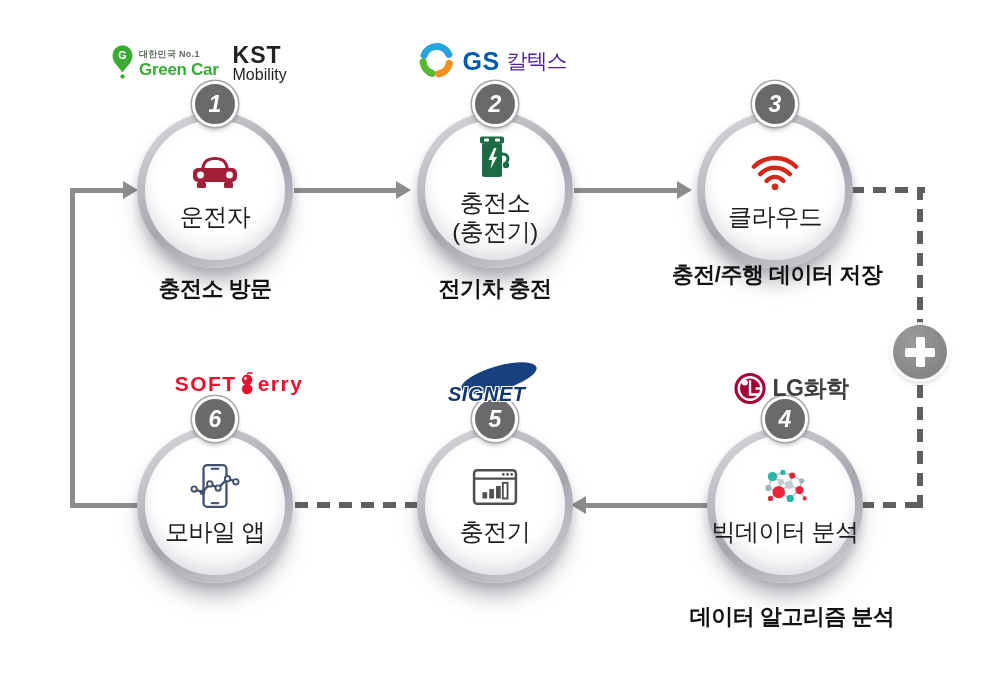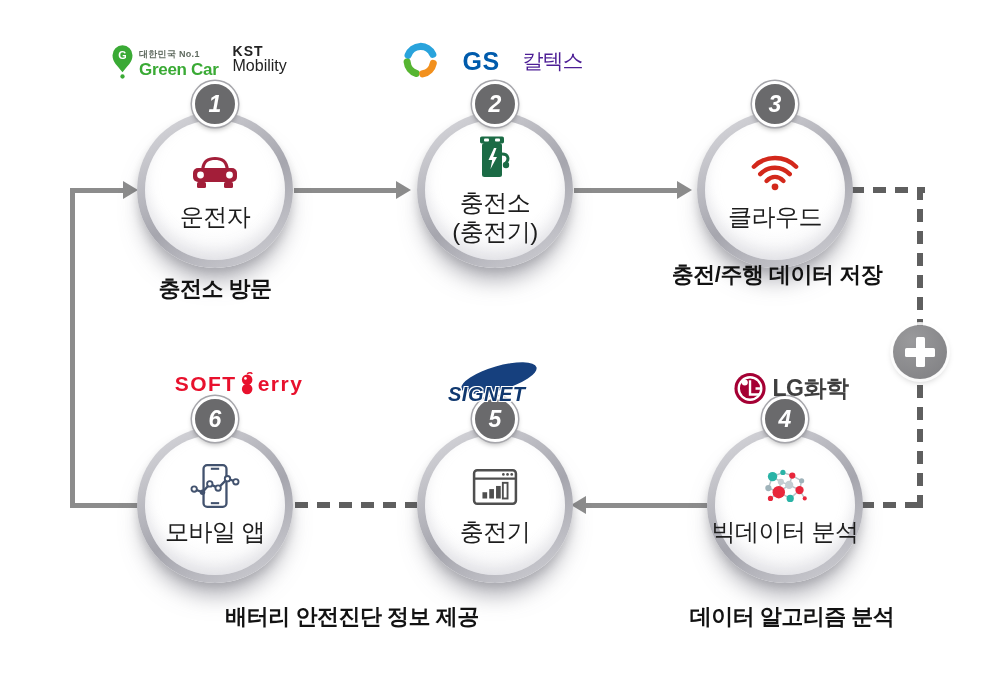--- a/index.html
+++ b/index.html
@@ -60,23 +60,23 @@
   .cap1{left:215px;top:274px}.cap2{left:495px;top:274px}.cap3{left:777px;top:260px}
   .cap4{left:792px;top:602px}.cap56{left:352px;top:602px}
   
   .logo{position:absolute;z-index:3;display:flex;align-items:center;}
   .gc-kst{left:110px;top:44px;gap:14px;align-items:flex-start;}
   .gc{display:flex;align-items:flex-end;gap:4px;}
   .gc-col{display:flex;flex-direction:column;}
   .gc-tag{font-size:9px;color:#5f6a5f;font-weight:bold;letter-spacing:.3px;}
   .gc-name{font-size:17px;font-weight:bold;color:#3aaa35;letter-spacing:-0.3px;line-height:1.05;}
   .kst{display:flex;flex-direction:column;line-height:1.0;}
-  .kst-1{font-size:14px;font-weight:bold;color:#222;letter-spacing:1px;}
+  .kst-1{font-size:23px;font-weight:bold;color:#222;letter-spacing:1px;}
   .kst-2{font-size:16px;font-weight:normal;color:#222;}
-  .gs{left:492px;top:42px;transform:translateX(-50%);gap:23px;}
+  .gs{left:492px;top:42px;transform:translateX(-50%);gap:7px;}
   .gs-name{font-size:25px;font-weight:bold;color:#005bac;letter-spacing:.5px;}
   .gs-suffix{font-size:21px;color:#4c1d95;font-weight:500;letter-spacing:-1px;}
   .softberry{left:215px;top:372px;transform:translateX(-50%);gap:2px;margin-left:24px;}
   .sb-txt{font-size:21px;font-weight:bold;color:#e8112d;letter-spacing:1.5px;}
   .signet{left:494px;top:366px;transform:translateX(-50%);width:92px;height:48px;display:block;}
   .signet-ellipse{position:absolute;left:12px;top:0;width:78px;height:24px;border-radius:50%;
     background:#16407e;transform:rotate(-16deg);}
   .signet-text{position:absolute;left:0;top:17px;font-style:italic;font-weight:bold;font-size:20px;
     color:#10386f;letter-spacing:.5px;
     text-shadow:-1px -1px 0 #fff,1px -1px 0 #fff,-1px 1px 0 #fff,1px 1px 0 #fff;}
@@ -260,23 +260,23 @@
         </div>
         <div class="node-label">모바일 앱</div>
       </div>
     </div>
     <div class="badge">
         <span>6</span>
       </div>
   </div>
 
   <div class="cap cap1">충전소 방문</div>
+  <div class="cap cap2">전기차 충전</div>
   <div class="cap cap3">충전/주행 데이터 저장</div>
   <div class="cap cap4">데이터 알고리즘 분석</div>
-  <div class="cap cap56">배터리 안전진단 정보 제공</div>
 
   <div class="logo gc-kst">
     <div class="gc">
       <svg viewBox="0 0 30 42" width="25" height="35">
         <path d="M15 34 C9 26 3 22 3 13.5 A12 12 0 1 1 27 13.5 C27 22 21 26 15 34 Z" fill="#3aaa35"></path>
         <text x="15" y="18.5" text-anchor="middle" font-size="13" font-weight="bold" fill="#fff" font-family="Liberation Sans,sans-serif">G</text>
         <circle cx="15" cy="39" r="2.6" fill="#3aaa35"></circle>
       </svg>
       <div class="gc-col">
         <span class="gc-tag">대한민국 No.1</span>

